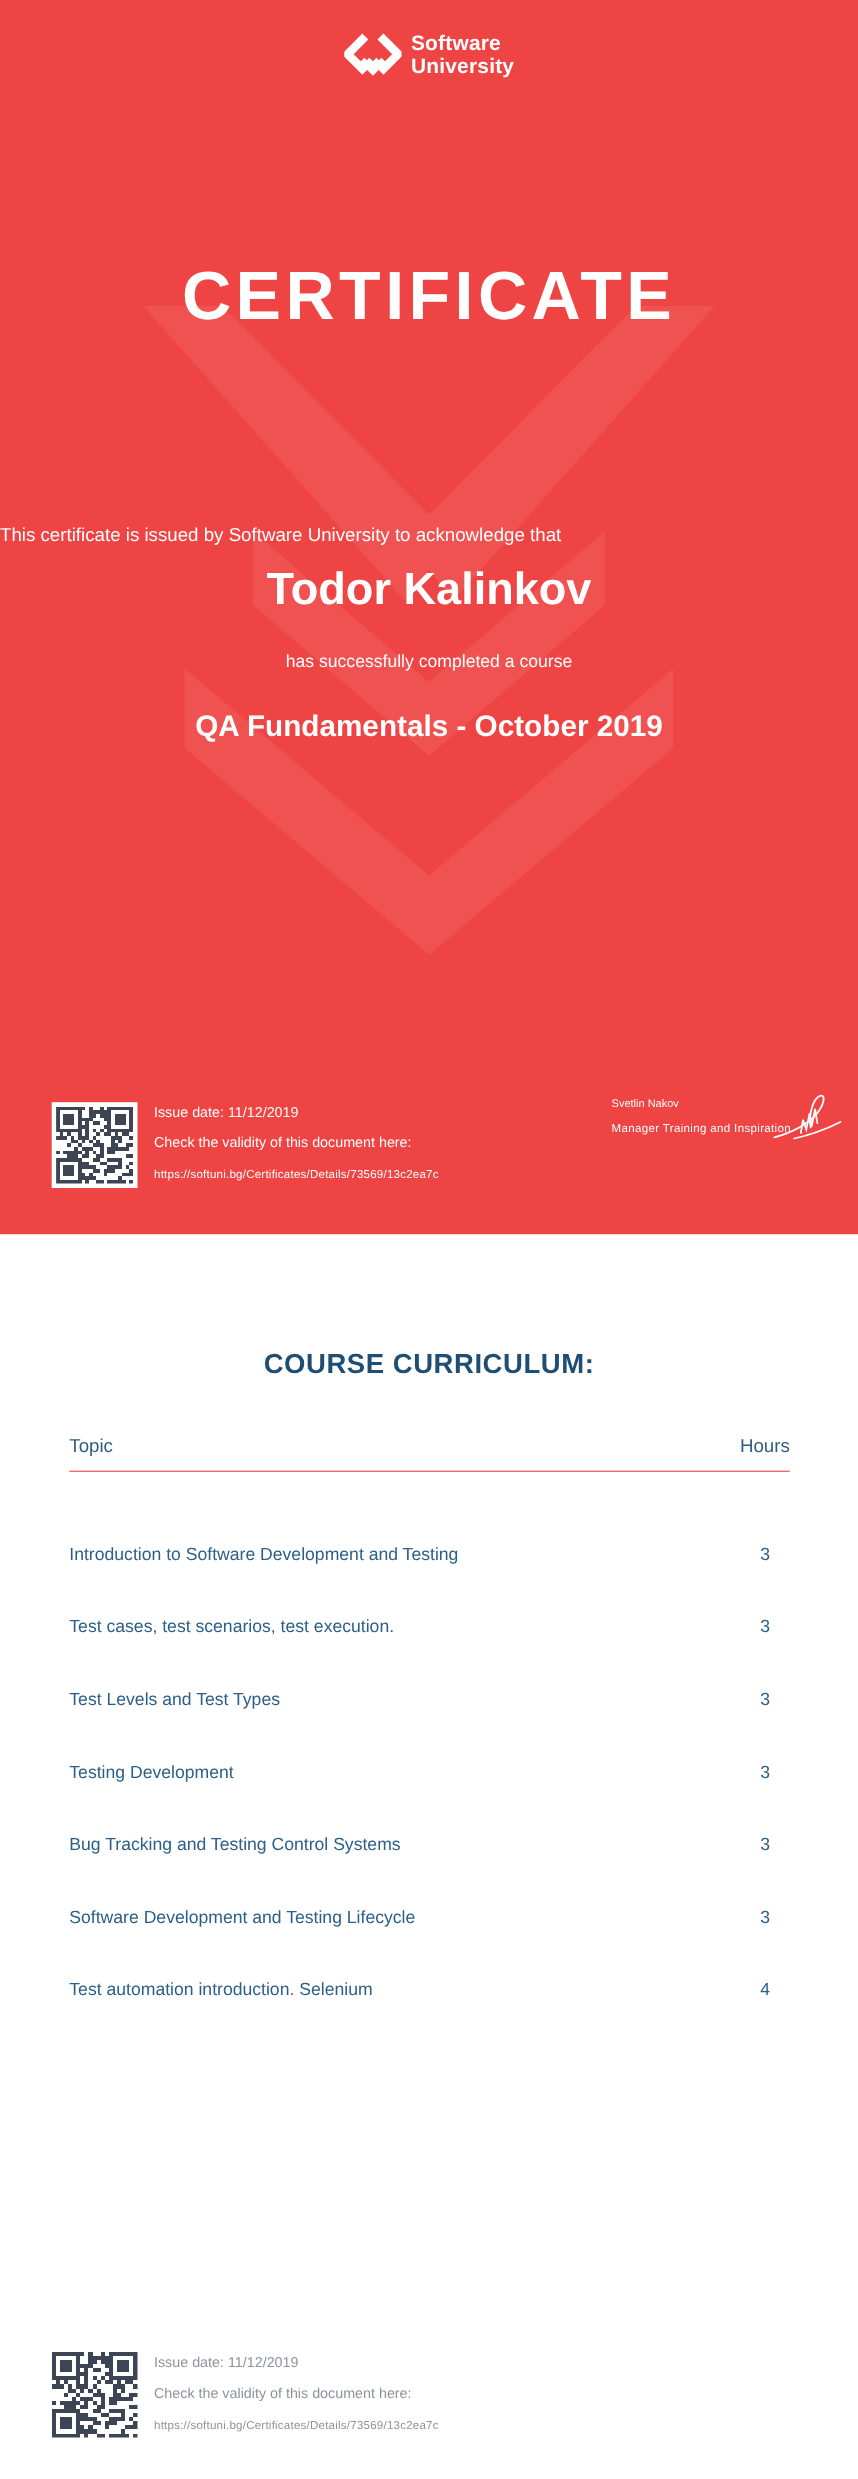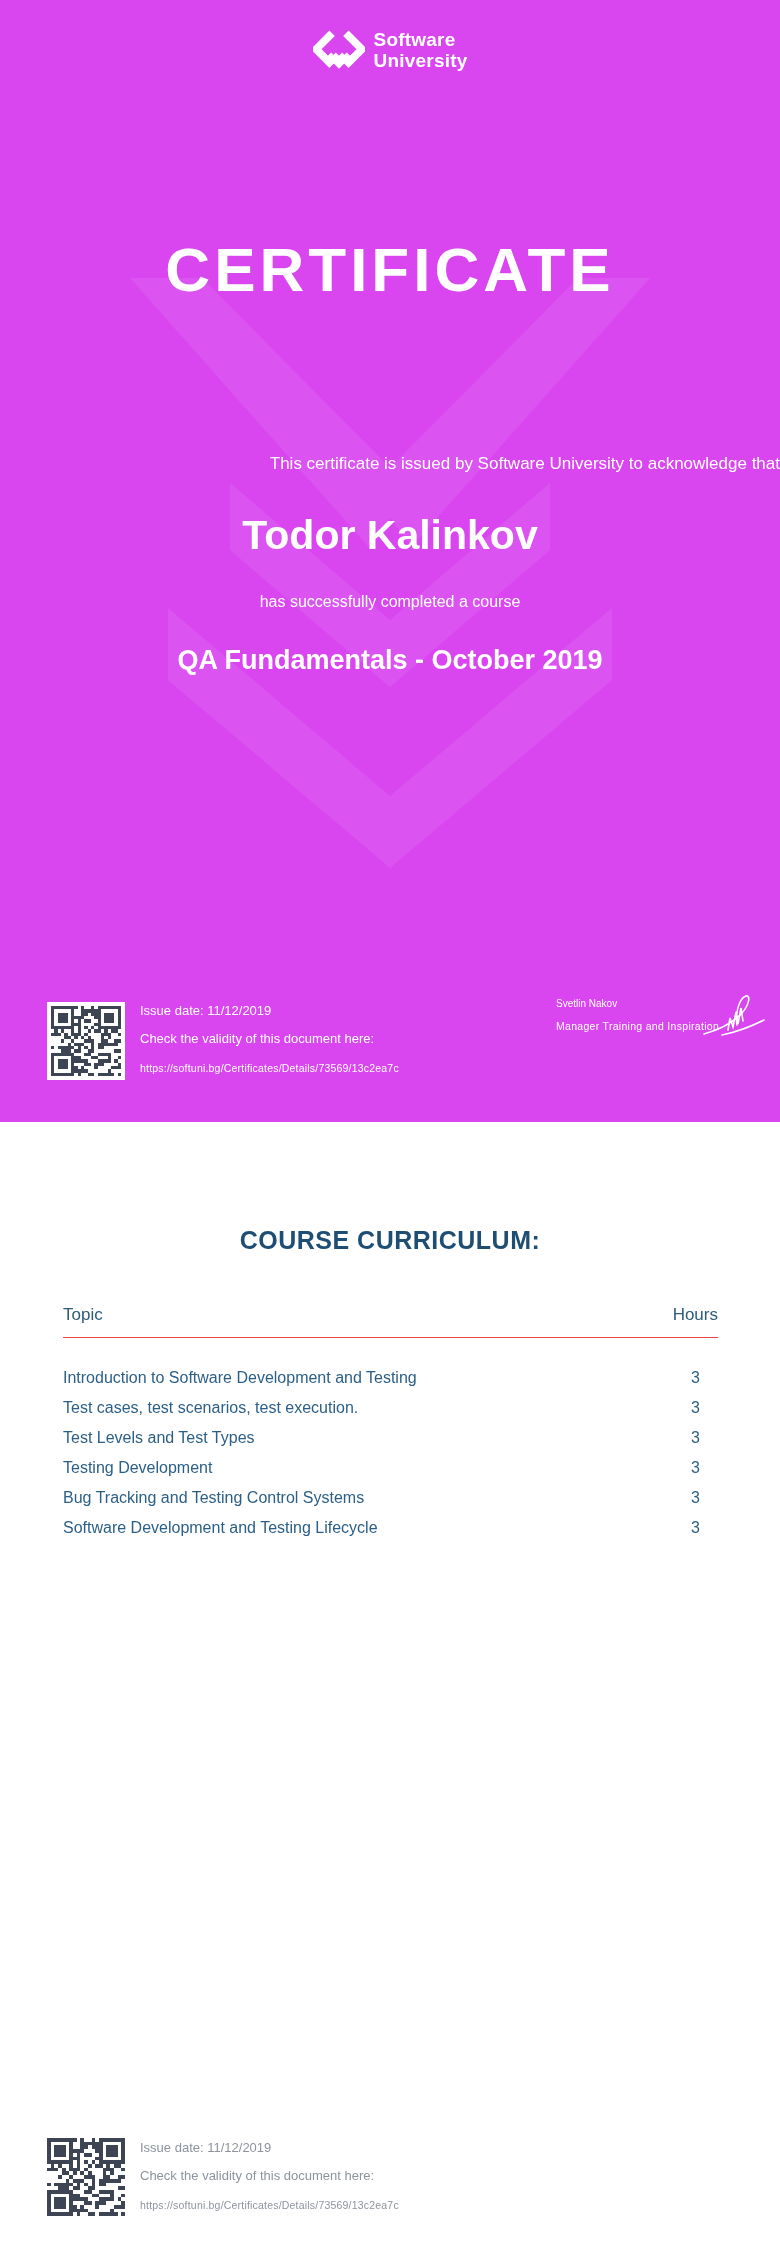--- a/index.html
+++ b/index.html
@@ -1,30 +1,30 @@
 <!DOCTYPE html>
 <html><head>
 <meta charset="utf-8">
 <style>
   * { margin:0; padding:0; box-sizing:border-box; }
   html,body { background:#ffffff; }
   body { font-family:"Liberation Sans","DejaVu Sans",sans-serif; }
   .page { position:relative; width:780px; height:2254px; margin:0 auto; background:#ffffff; overflow:hidden; }
 
   
-  .cert { position:absolute; left:0; top:0; width:780px; height:1122px; background:#d946ef; overflow:hidden; }
+  .cert { position:absolute; left:0; top:0; width:780px; height:1122px; background:#ef4444; overflow:hidden; }
   .watermark { position:absolute; left:110px; top:278px; width:560px; height:590px; pointer-events:none; }
 
   .logo { position:absolute; top:28px; left:0; width:100%; display:flex; justify-content:center; align-items:center; gap:9px; }
   .logo-icon { width:52px; height:44px; }
   .logo-text { color:#ffffff; font-weight:700; font-size:19px; line-height:21px; letter-spacing:0.2px; }
 
   .cert-title { position:absolute; top:234px; left:0; width:100%; text-align:center;
                 color:#ffffff; font-size:62px; font-weight:700; letter-spacing:4px; }
-  .issued-line { position:absolute; top:454px; left:0; width:100%; text-align:right; color:#ffffff; font-size:17px; }
+  .issued-line { position:absolute; top:477px; left:0; width:100%; text-align:left; color:#ffffff; font-size:17px; }
   .recipient { position:absolute; top:512px; left:0; width:100%; text-align:center; color:#ffffff; font-size:41px; font-weight:700; }
   .completed-line { position:absolute; top:593px; left:0; width:100%; text-align:center; color:#ffffff; font-size:16px; }
   .course-line { position:absolute; top:645px; left:0; width:100%; text-align:center; color:#ffffff; font-size:27px; font-weight:700; }
   .with-line { position:absolute; top:700px; left:0; width:100%; text-align:center; color:#ffffff; font-size:17px; }
   .with-line b { font-size:20px; font-weight:700; }
 
   .qr-box { position:absolute; width:78px; height:78px; background:#ffffff; padding:4px; }
   .qr-box svg { width:100%; height:100%; display:block; color:#3d4555; }
   .cert .qr-box { left:47px; top:1002px; }
 
@@ -40,21 +40,21 @@
 
   
   .curr-heading { position:absolute; top:1226px; left:0; width:100%; text-align:center;
                   color:#1e4e74; font-size:25px; font-weight:700; letter-spacing:0.5px; }
 
   .table { position:absolute; left:63px; top:1305px; width:655px; }
   .thead { display:flex; justify-content:space-between; align-items:flex-end;
            color:#2d5d7b; font-size:17px; padding-bottom:12px; border-bottom:1px solid #ef4444; }
   .rows { padding-top:25px; }
   .trow { display:flex; justify-content:space-between; align-items:center; height:30px;
-          color:#2b5f88; font-size:16px; }
+          color:#2b5f88; font-size:16px;margin-top:36px; }
   .trow .hours { padding-right:18px; }
 
   
   .footer-qr { left:47px; top:2138px; padding:0; background:#ffffff; }
   .footer-meta { position:absolute; left:140px; top:2140px; color:#8d939d; }
   .footer-meta .m1 { font-size:13px; }
   .footer-meta .m2 { font-size:13px; margin-top:13px; }
   .footer-meta .m3 { font-size:10.5px; margin-top:16px; letter-spacing:0.2px; }
 </style>
 </head>
@@ -388,20 +388,24 @@
     <div class="trow">
       <span class="topic">Bug Tracking and Testing Control Systems</span>
       <span class="hours">3</span>
     </div>
 
     <div class="trow">
       <span class="topic">Software Development and Testing Lifecycle</span>
       <span class="hours">3</span>
     </div>
 
+    <div class="trow">
+      <span class="topic">Test automation introduction. Selenium</span>
+      <span class="hours">4</span>
+    </div>
   </div>
   </div>
 
   <div class="qr-box footer-qr">
     <svg viewBox="0 0 21 21" shape-rendering="crispEdges">
         <rect x="0" y="0" width="1" height="1" fill="currentColor"></rect>
         <rect x="1" y="0" width="1" height="1" fill="currentColor"></rect>
         <rect x="2" y="0" width="1" height="1" fill="currentColor"></rect>
         <rect x="3" y="0" width="1" height="1" fill="currentColor"></rect>
         <rect x="4" y="0" width="1" height="1" fill="currentColor"></rect>

